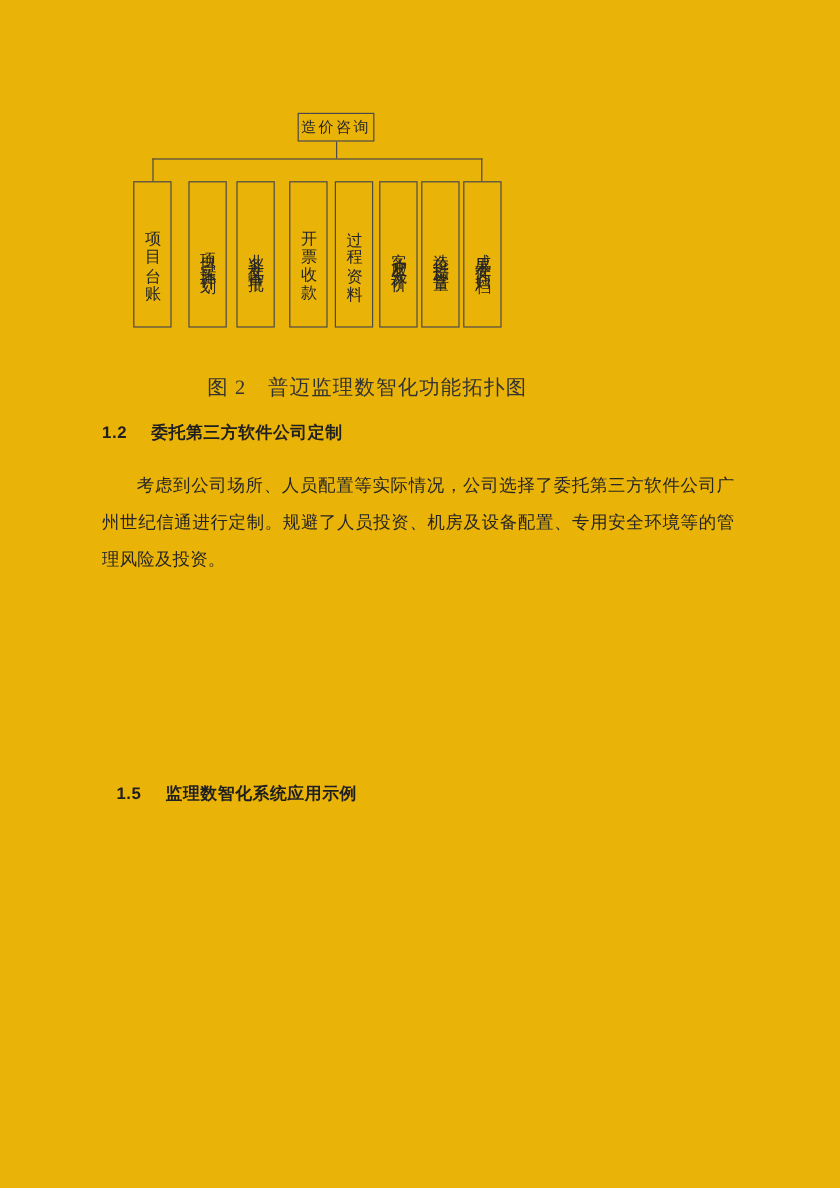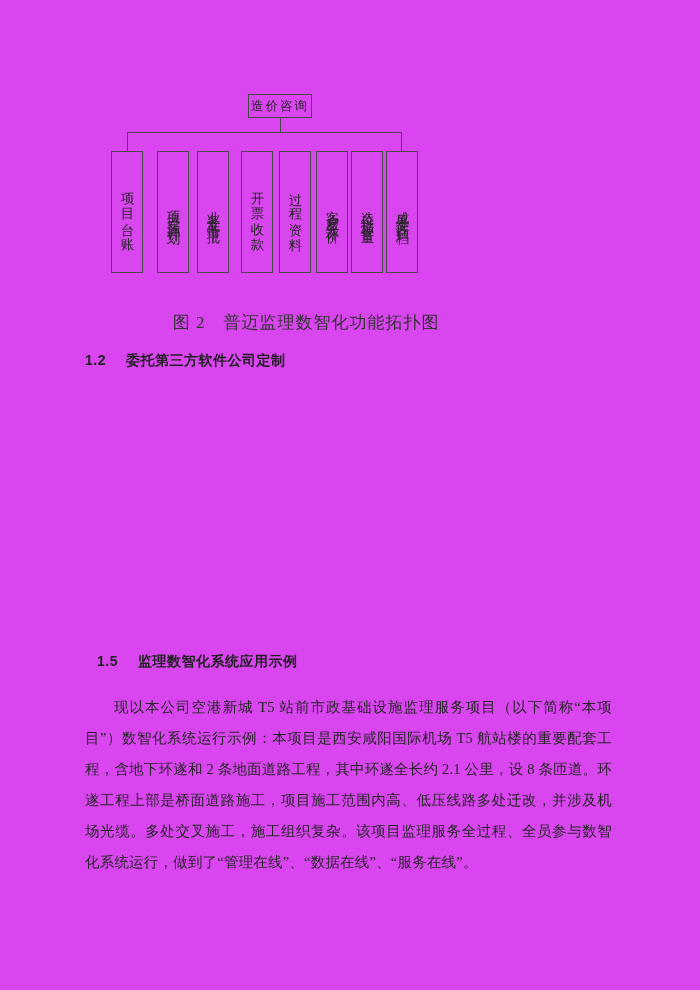--- a/index.html
+++ b/index.html
@@ -1,20 +1,20 @@
 <!DOCTYPE html>
 <html><head>
 <meta charset="utf-8">
 <style>
   html, body { margin: 0; padding: 0; background: #ffffff; }
   .page {
     position: relative;
     width: 700px;
     height: 990px;
-    background: #d946ef;
+    background: #eab308;
     overflow: hidden;
     font-family: "Liberation Serif", serif;
     color: #262626;
   }
 
   
   .diagram { position: absolute; left: 0; top: 94px; width: 700px; height: 186px; }
   .root-box {
     position: absolute; left: 248px; top: 0; width: 64px; height: 24px;
     border: 1px solid #4a4a4a; box-sizing: border-box;
@@ -85,20 +85,20 @@
     <div class="vbox v6 b6">客户服务评价</div>
     <div class="vbox v6 b7">造价指标含量</div>
     <div class="vbox v6 b8">成果文件归档</div>
   </div>
 
   <div class="caption">图 2　普迈监理数智化功能拓扑图</div>
 
   <div class="heading h-23">
     <span class="num">1.2</span><span class="ttl">委托第三方软件公司定制</span>
   </div>
+  <p class="body-par p1">考虑到公司场所、人员配置等实际情况，公司选择了委托第三方软件公司广州世纪信通进行定制。规避了人员投资、机房及设备配置、专用安全环境等的管理风险及投资。</p>
 
   <div class="heading h-24">
     <span class="num">1.5</span><span class="ttl">监理数智化系统应用示例</span>
   </div>
-  <p class="body-par p3">现以本公司空港新城 T5 站前市政基础设施监理服务项目（以下简称“本项目”）数智化系统运行示例：本项目是西安咸阳国际机场 T5 航站楼的重要配套工程，含地下环遂和 2 条地面道路工程，其中环遂全长约 2.1 公里，设 8 条匝道。环遂工程上部是桥面道路施工，项目施工范围内高、低压线路多处迁改，并涉及机场光缆。多处交叉施工，施工组织复杂。该项目监理服务全过程、全员参与数智化系统运行，做到了“管理在线”、“数据在线”、“服务在线”。</p>
 
 
 </div>
 
 </body></html>

